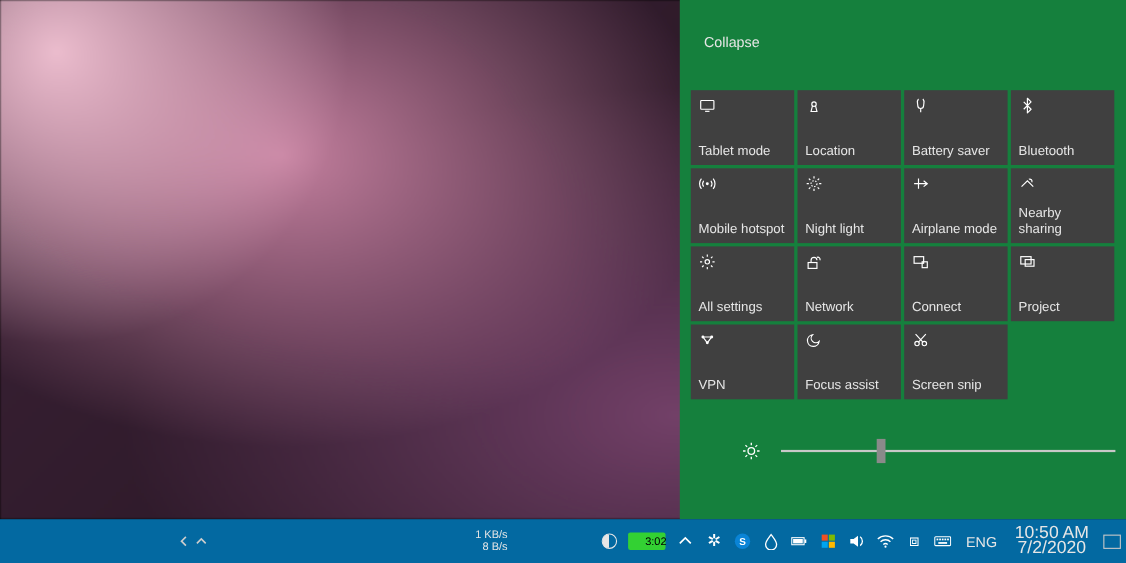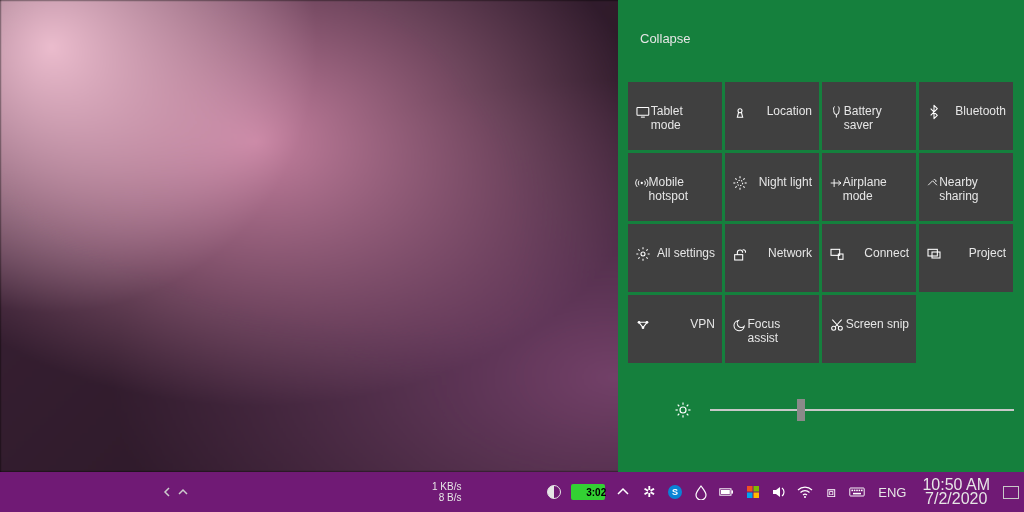--- a/index.html
+++ b/index.html
@@ -19,50 +19,50 @@
   }
   .collapse {
     position: absolute; left: 12px; top: 22px; height: 34px; line-height: 34px;
     font-size: 13px; padding: 0 10px; cursor: pointer;
   }
   .tiles {
     position: absolute; left: 10px; top: 82px; width: 388px;
     display: grid; grid-template-columns: repeat(4, 94px); grid-auto-rows: 68px; gap: 3px;
   }
   .tile {
-    background: #404040; font-size: 12px; padding: 22px 7px 6px 7px;
-    display: flex; flex-direction: row; justify-content: space-between;
+    background: #404040; font-size: 12px; padding: 6px 7px 6px 7px;
+    display: flex; flex-direction: column; justify-content: space-between;
     cursor: pointer; line-height: 1.2; overflow: hidden;
   }
   .tile .ic { width: 16px; height: 16px; color: #fff; }
   .brightness-row {
     position: absolute; left: 10px; right: 10px; top: 390px; height: 40px;
     display: flex; align-items: center; gap: 18px;
   }
   .brightness-row .ic { width: 18px; height: 18px; color: #fff; flex: 0 0 auto; margin-left: 46px; }
   .slider { position: relative; flex: 1; height: 16px; }
   .track { position: absolute; left: 0; right: 0; top: 50%; transform: translateY(-50%); height: 2px; background: #c8c8c8; }
   .thumb { position: absolute; top: 50%; transform: translate(-50%,-50%); width: 8px; height: 22px; background: #8a8a8a; }
   .taskbar {
     position: absolute; left: 0; bottom: 0; width: 1024px; height: 40px;
-    background: #701a75; display: flex; align-items: center; color: #e6e6e6;
+    background: #0369a1; display: flex; align-items: center; color: #e6e6e6;
     font-size: 12px;
   }
   .tray-left {
     position: absolute; left: 162px; bottom: 0; height: 40px; display: flex; align-items: center; gap: 6px;
   }
   .tray-left svg { width: 10px; height: 10px; }
   .netstats { position: absolute; left: 432px; top: 0; height: 40px; display: flex; flex-direction: column; justify-content: center; font-size: 10px; text-align: right; line-height: 11px; }
   .tray-right { position: absolute; right: 0; top: 0; height: 40px; display: flex; align-items: center; }
   .tray-item { display: flex; align-items: center; justify-content: center; height: 40px; padding: 0 5px; cursor: pointer; }
   .tray-item svg, .tray-item .glyph { width: 16px; height: 16px; color: #fff; }
   .glyph { font-size: 15px; line-height: 16px; text-align: center; }
   .clock { display: flex; flex-direction: column; align-items: center; justify-content: center; font-size: 16px; line-height: 14px; padding: 0 8px; }
   .lang { font-size: 13px; padding: 0 8px; }
-  .batpill { width: 34px; height: 16px; background: #33d133; border-radius: 2px; color: #000; font-size: 10px; font-weight: 700; display:flex; align-items:center; justify-content:center;padding-left:16px; }
+  .batpill { width: 34px; height: 16px; background: #33d133; border-radius: 2px; color: #000; font-size: 10px; font-weight: 400; display:flex; align-items:center; justify-content:center;padding-left:16px; }
   .circle-half { width:14px; height:14px; border-radius:50%; background: linear-gradient(90deg,#e6e6e6 50%, transparent 50%); border:1px solid #e6e6e6; }
   .notif-box { width:16px; height:13px; border:1.4px solid #c8c8c8; position:relative; }
 </style>
 </head>
 <body>
 
 <div class="desktop"></div>
 
 <div class="action-center">
   <div class="collapse">Collapse</div>

